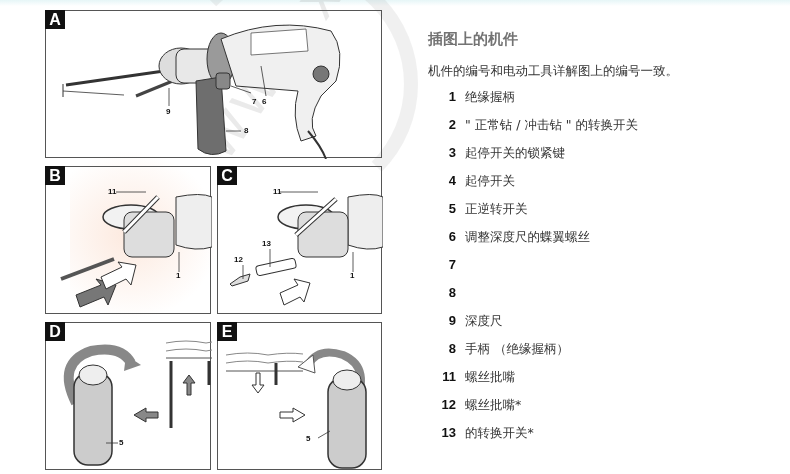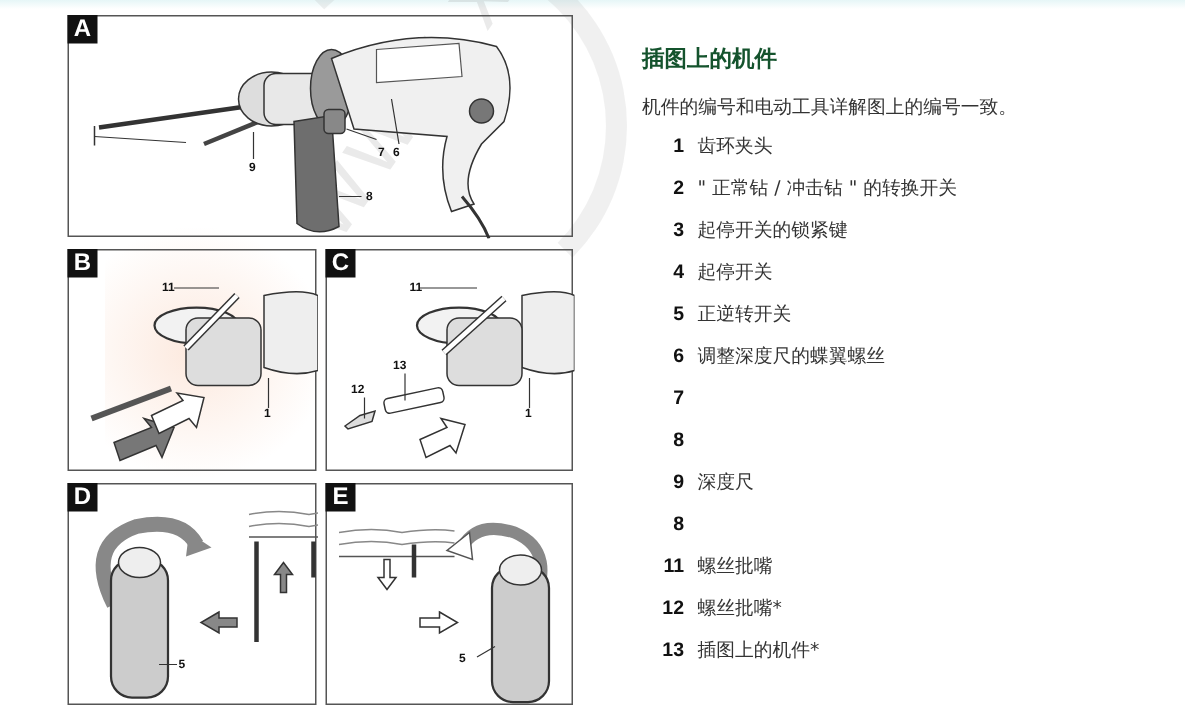--- a/index.html
+++ b/index.html
@@ -18,21 +18,21 @@
   .callout { position: absolute; font-family: "Liberation Sans", sans-serif; font-weight: bold; font-size: 8px; color: #111; }
   .panel svg { position: absolute; left: 0; top: 0; }
 
   .watermark { position: absolute; left: 180px; top: 130px; transform: rotate(-55deg); transform-origin: left top;
                font-family: "Liberation Sans", sans-serif; font-size: 62px; color: rgba(160,160,160,0.22);
                letter-spacing: 6px; white-space: nowrap; pointer-events: none; }
   .wm-arc { position: absolute; left: 170px; top: -40px; width: 220px; height: 220px; border-radius: 50%;
             border: 14px solid rgba(170,170,170,0.18); border-left-color: transparent; border-bottom-color: transparent; pointer-events:none; }
 
   .text-col { position: absolute; left: 428px; top: 30px; width: 360px; }
-  .heading { font-family: "DejaVu Sans", sans-serif; font-weight: bold; font-size: 15px; color: #14532d; margin: 0 0 11px 0; height: 22px; }
+  .heading { font-family: "DejaVu Sans", sans-serif; font-weight: bold; font-size: 15px; color: #737373; margin: 0 0 11px 0; height: 22px; }
   .intro { font-size: 12.5px; color: #333; margin: 0 0 6px 0; height: 20px; }
   .list { list-style: none; margin: 0; padding: 0; }
   .item { height: 28px; display: flex; align-items: flex-start; font-size: 12.5px; color: #333; }
   .num { width: 28px; text-align: right; padding-right: 9px; font-family: "Liberation Sans", sans-serif; font-weight: bold; font-size: 13px; color: #111; }
 </style>
 </head>
 <body>
 
 <div class="top-strip"></div>
 <div class="tint"></div>
@@ -151,21 +151,21 @@
   </svg>
   <span class="callout" style="left:88px; top:111px;">5</span>
 </div>
 
 <div class="text-col">
   <div class="heading">插图上的机件</div>
   <div class="intro">机件的编号和电动工具详解图上的编号一致。</div>
   <ul class="list">
     <li class="item">
         <span class="num">1</span>
-        <span>齿环夹头</span>
+        <span>绝缘握柄</span>
       </li>
     <li class="item">
         <span class="num">2</span>
         <span>" 正常钻 / 冲击钻 " 的转换开关</span>
       </li>
     <li class="item">
         <span class="num">3</span>
         <span>起停开关的锁紧键</span>
       </li>
     <li class="item">
@@ -185,27 +185,28 @@
       </li>
     <li class="item">
         <span class="num">8</span>
       </li>
     <li class="item">
         <span class="num">9</span>
         <span>深度尺</span>
       </li>
     <li class="item">
         <span class="num">8</span>
+        <span>手柄 （绝缘握柄）</span>
       </li>
     <li class="item">
         <span class="num">11</span>
         <span>螺丝批嘴</span>
       </li>
     <li class="item">
         <span class="num">12</span>
         <span>螺丝批嘴*</span>
       </li>
     <li class="item">
         <span class="num">13</span>
-        <span>插图上的机件*</span>
+        <span>的转换开关*</span>
       </li>
   </ul>
 </div>
 
 </body></html>

